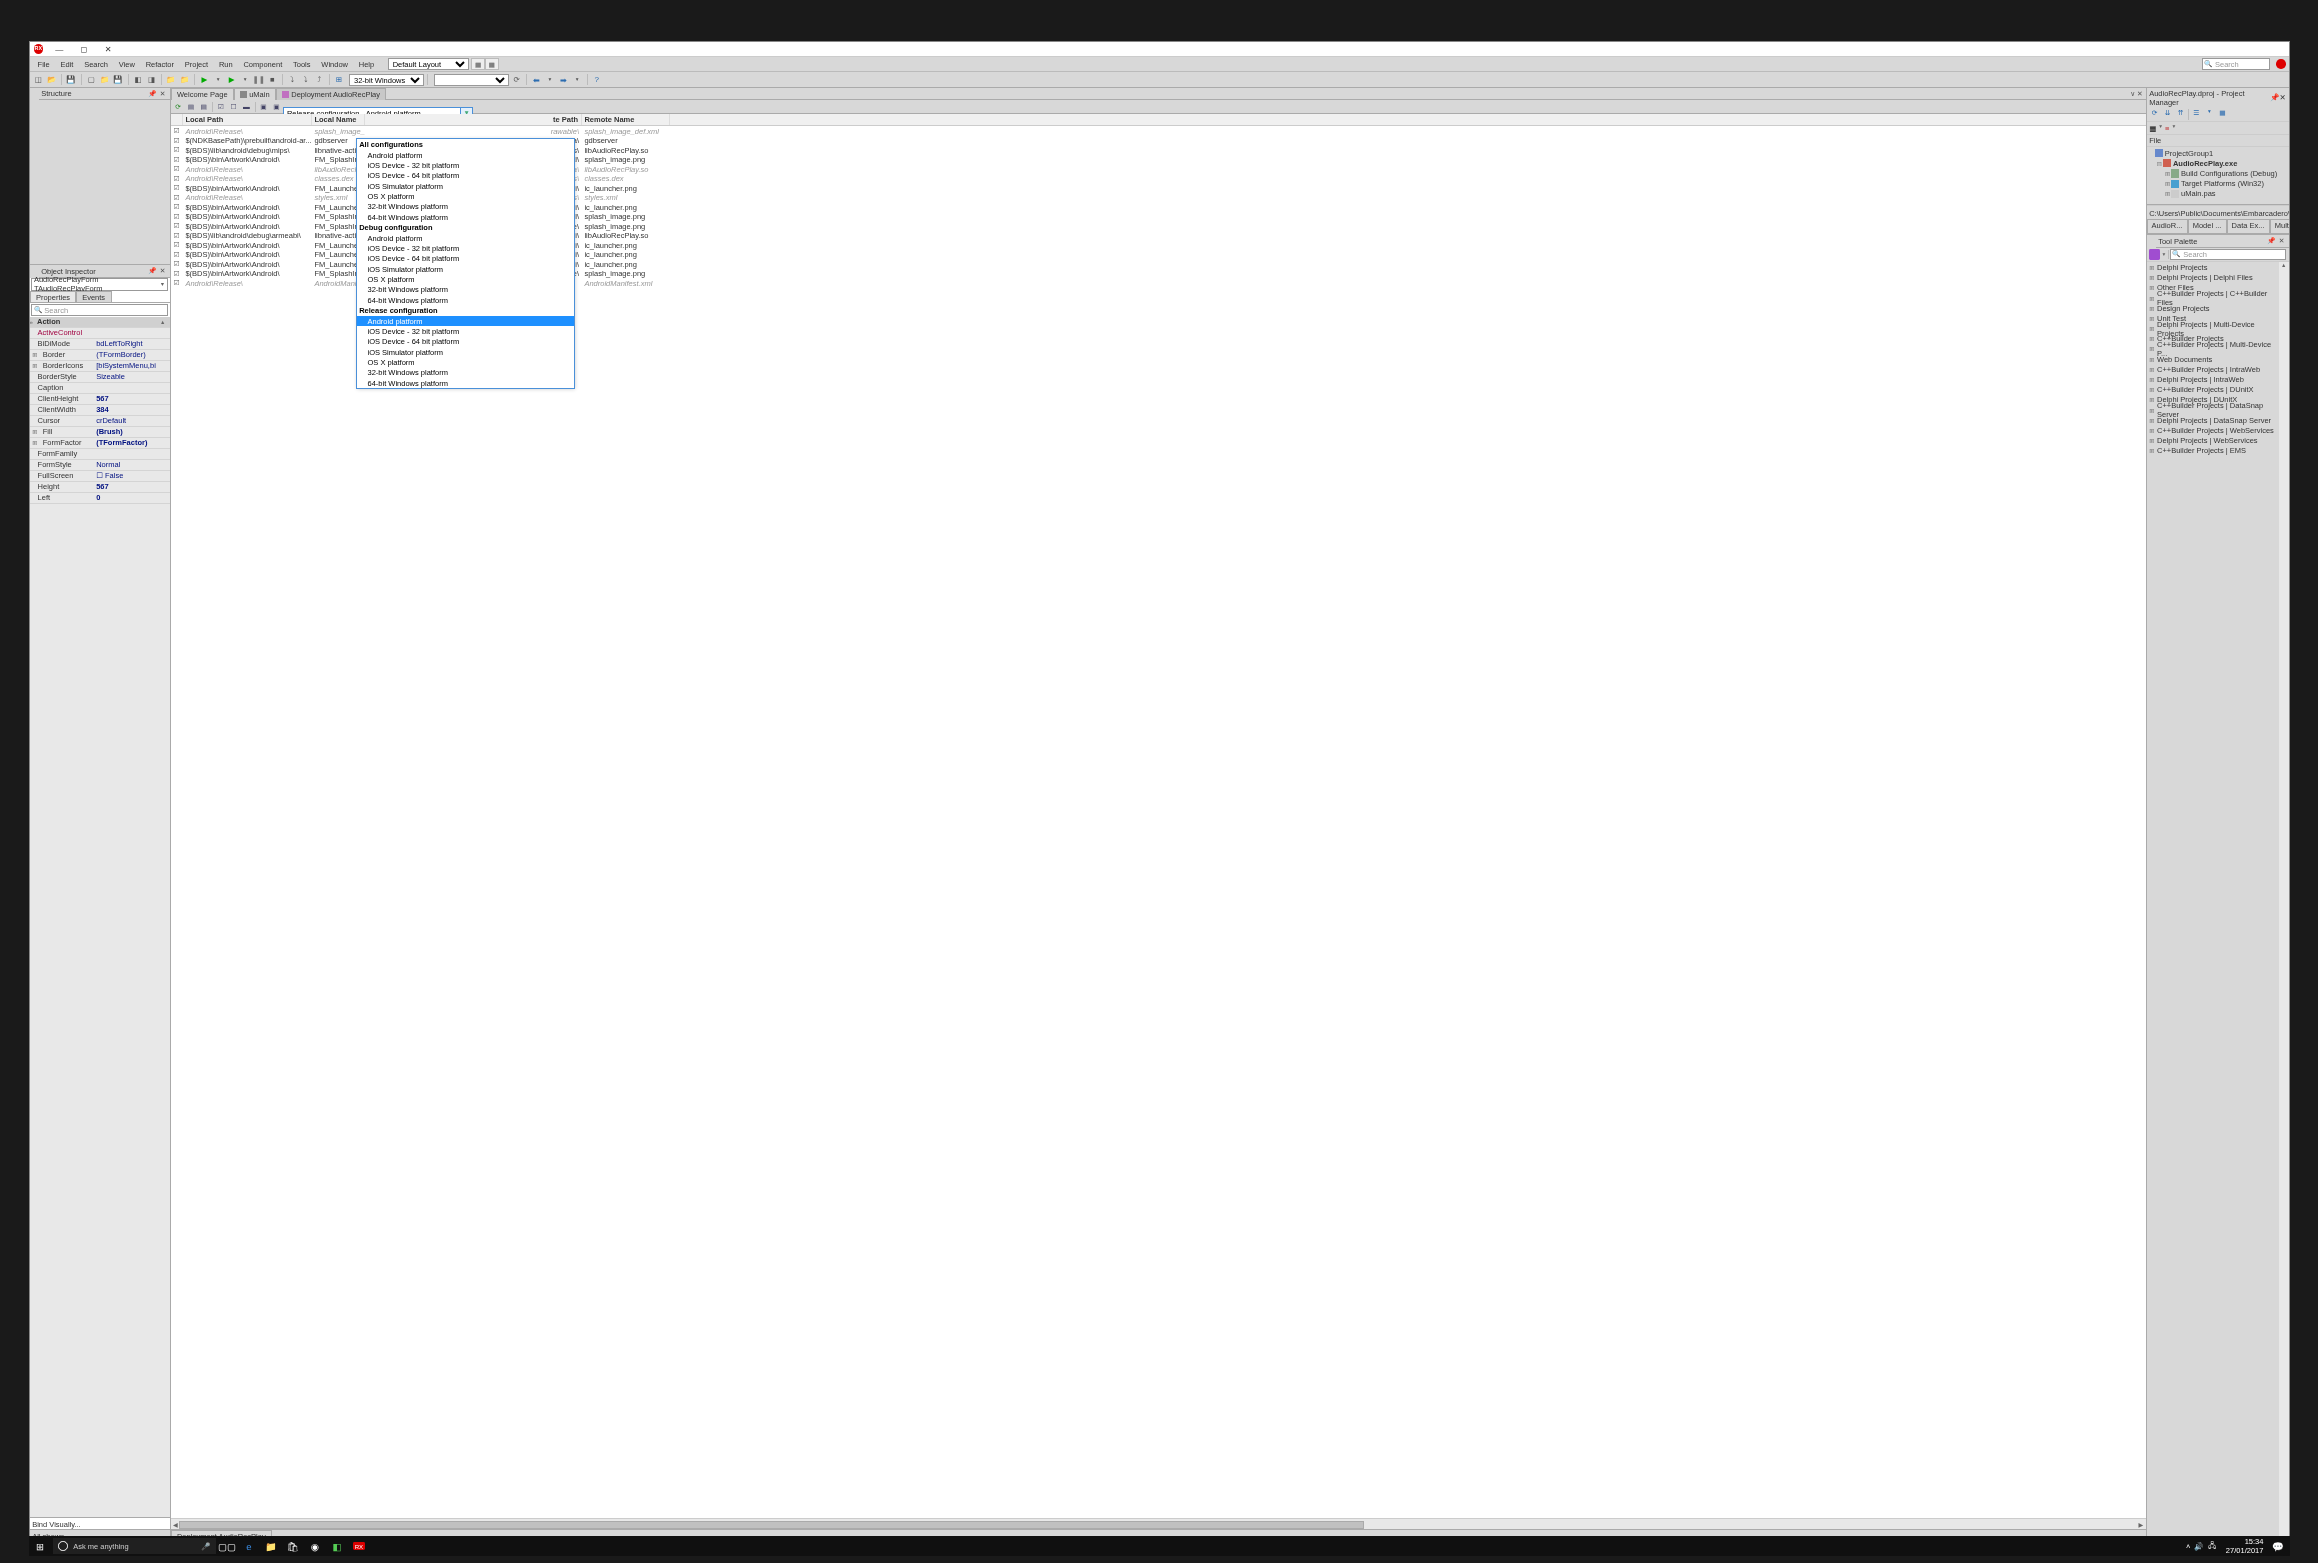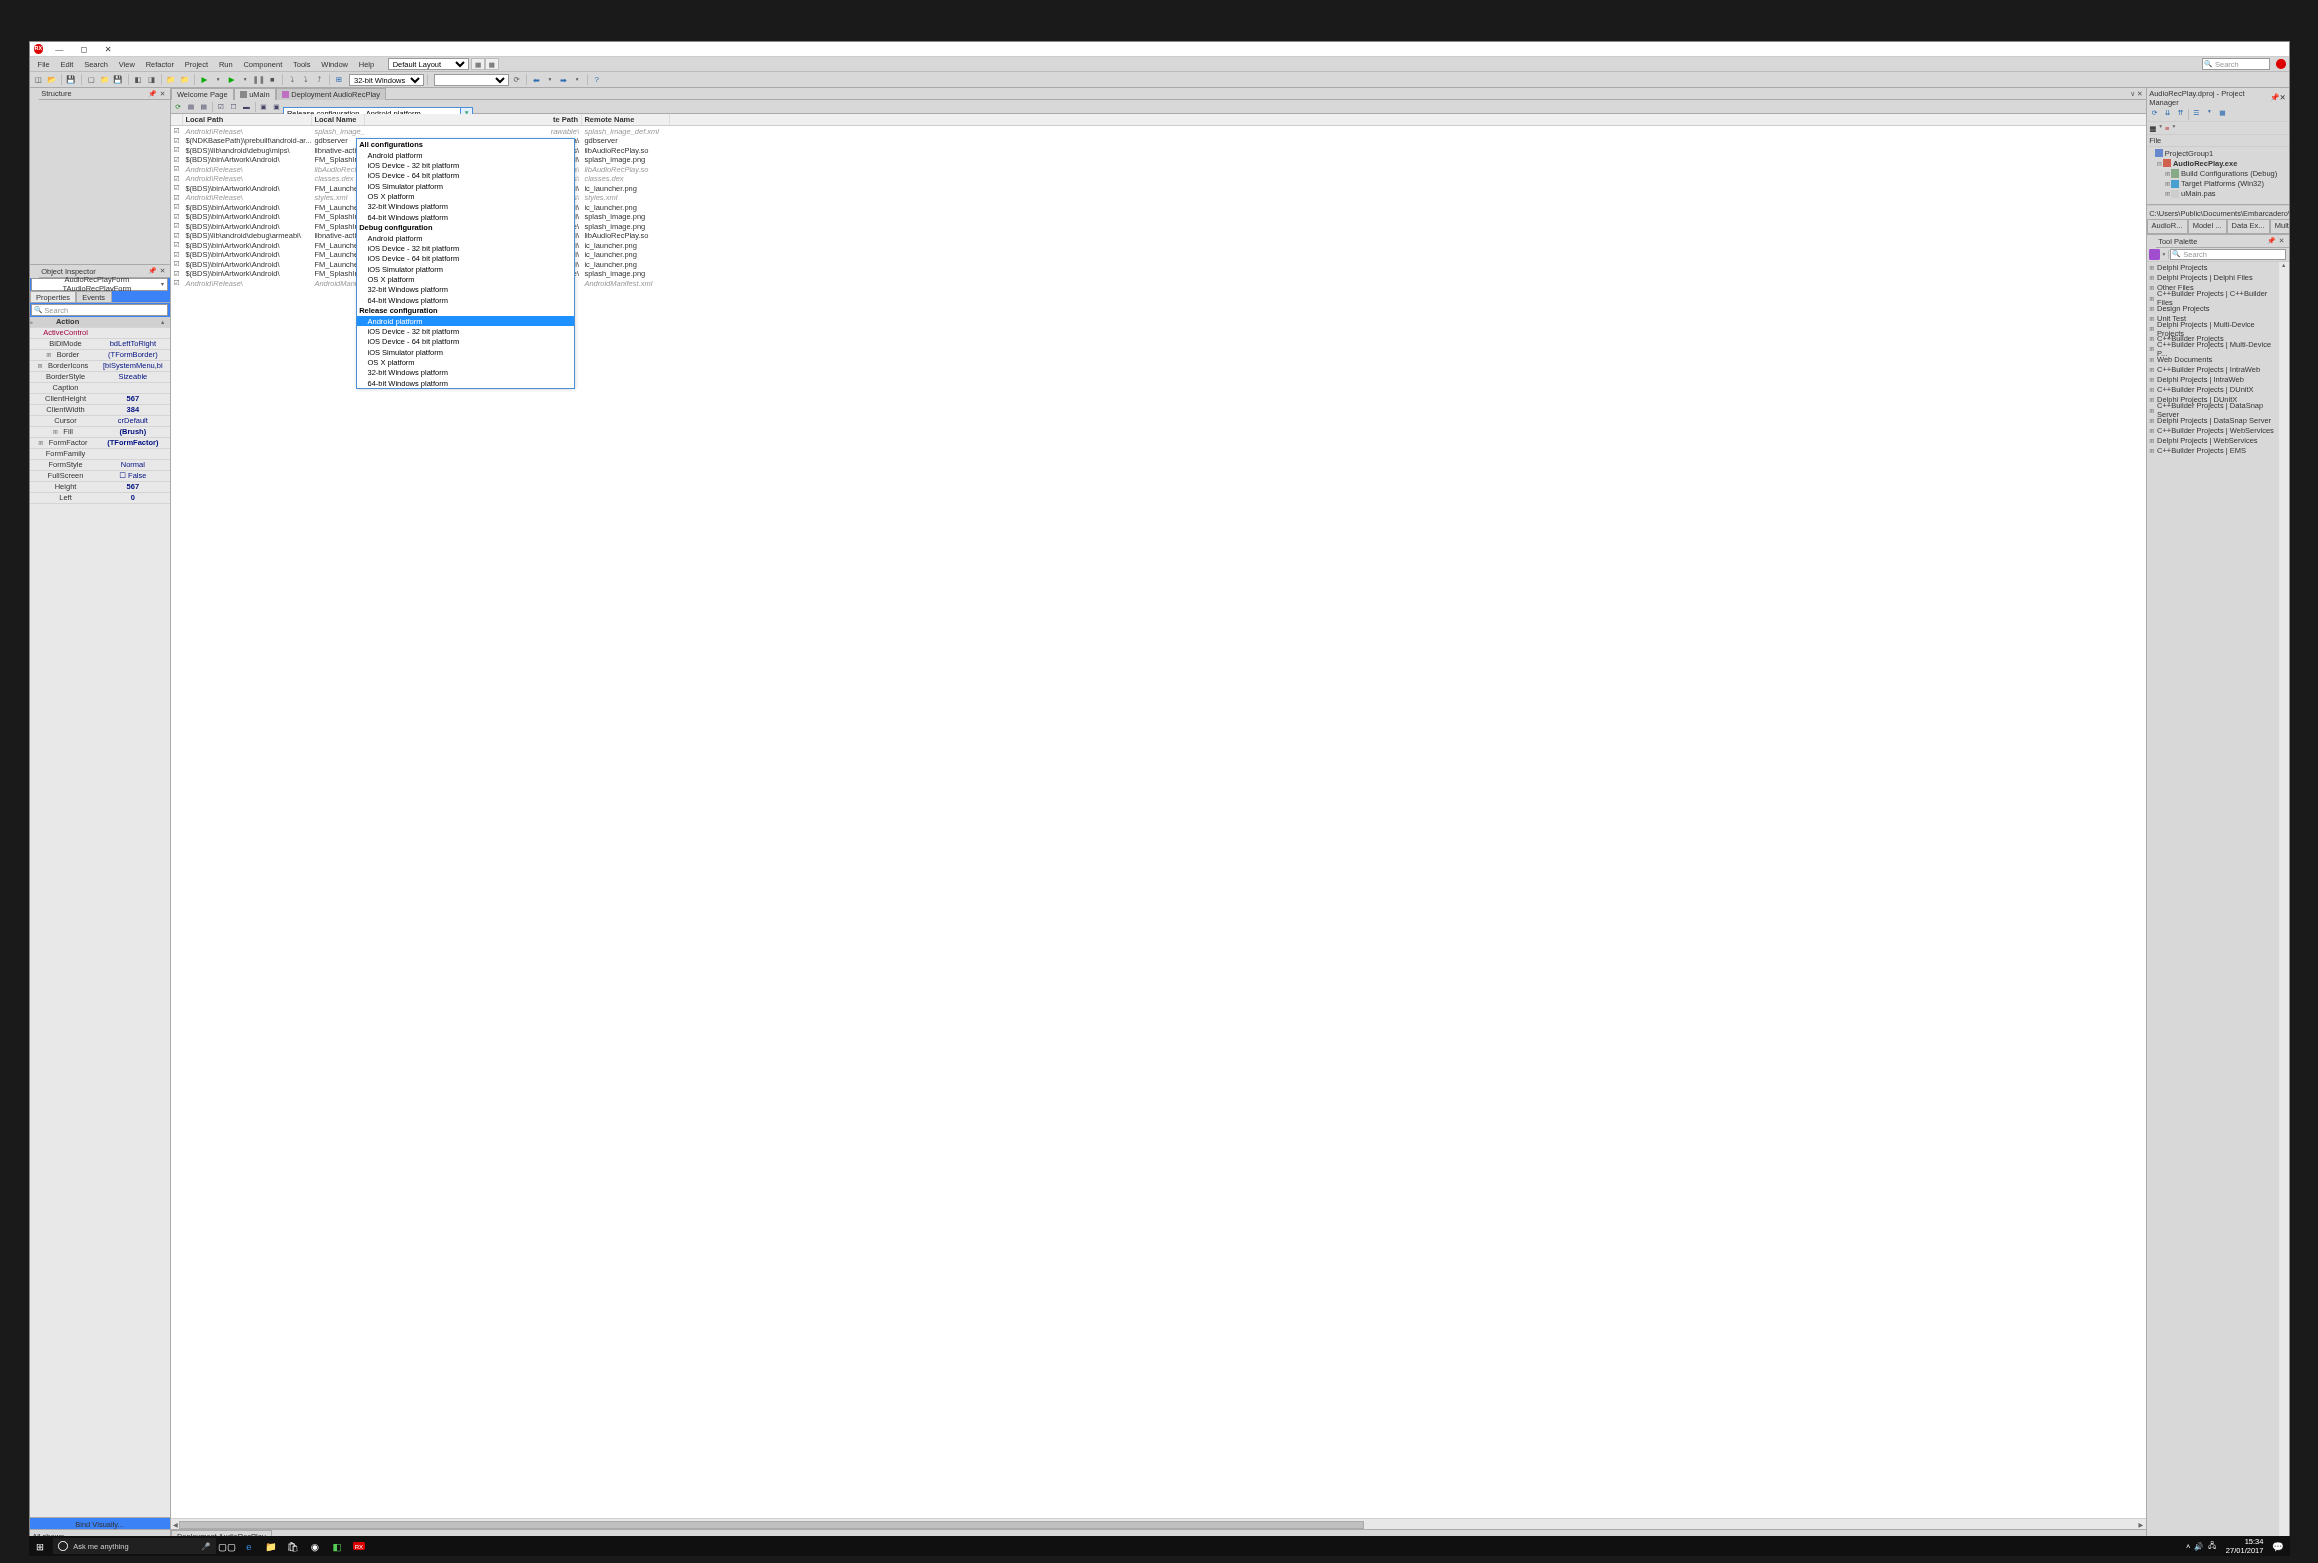--- a/index.html
+++ b/index.html
@@ -42,21 +42,21 @@
 .workspace { flex: 1; display: flex; overflow: hidden; }
 
 
 .left-col { width: 141px; display: flex; flex-direction: column; border-right: 0.7px solid #aaa; }
 .panel-hdr { height: 12.2px; display: flex; align-items: center; padding: 0 2.7px; border-bottom: 0.7px solid #aaa; color: #333; margin-left: 9px; }
 .panel-hdr .spacer { flex: 1; }
 .panel-hdr .pin, .panel-hdr .close-p { font-size: 6.8px; color: #555; padding: 0 1.4px; }
 
 .structure-panel { height: 165px; background: #d8d8d8; border-bottom: 0.7px solid #aaa; }
 
-.inspector-panel { flex: 1; display: flex; flex-direction: column; background: #3b82f6; text-align: center; }
+.inspector-panel { flex: 1; display: flex; flex-direction: column; background: #ffffff; }
 .insp-obj-select { height: 12.2px; width: 100%; background: #fff; border: 0.7px solid #999; display: flex; align-items: center; padding: 0 2px; color: #333; }
 .insp-tabs { display: flex; height: 12.2px; border-bottom: 0.7px solid #aaa; }
 .insp-tab { padding: 0.7px 5.4px; border: 0.7px solid #aaa; border-bottom: none; background: #d8d8d8; color: #333; margin-right: -0.7px; }
 .insp-tab.active { background: #e8e8e8; }
 .insp-search { height: 12.2px; background: #fff; border: 0.7px solid #999; display: flex; align-items: center; padding: 0 2px; }
 .insp-search .mag { color: #888; font-size: 6.8px; margin-right: 2px; }
 .chevron { font-size: 6.1px; color:#666; margin-right:1.4px; }
 .prop-grid { flex: 1; overflow: hidden; background: #e8e8e8; }
 .prop-row { display: flex; height: 11px; align-items: center; border-bottom: 0.7px solid #d4d4d4; }
 .prop-key { width: 64px; padding-left: 8.1px; color: #333; white-space: nowrap; overflow: hidden; }

